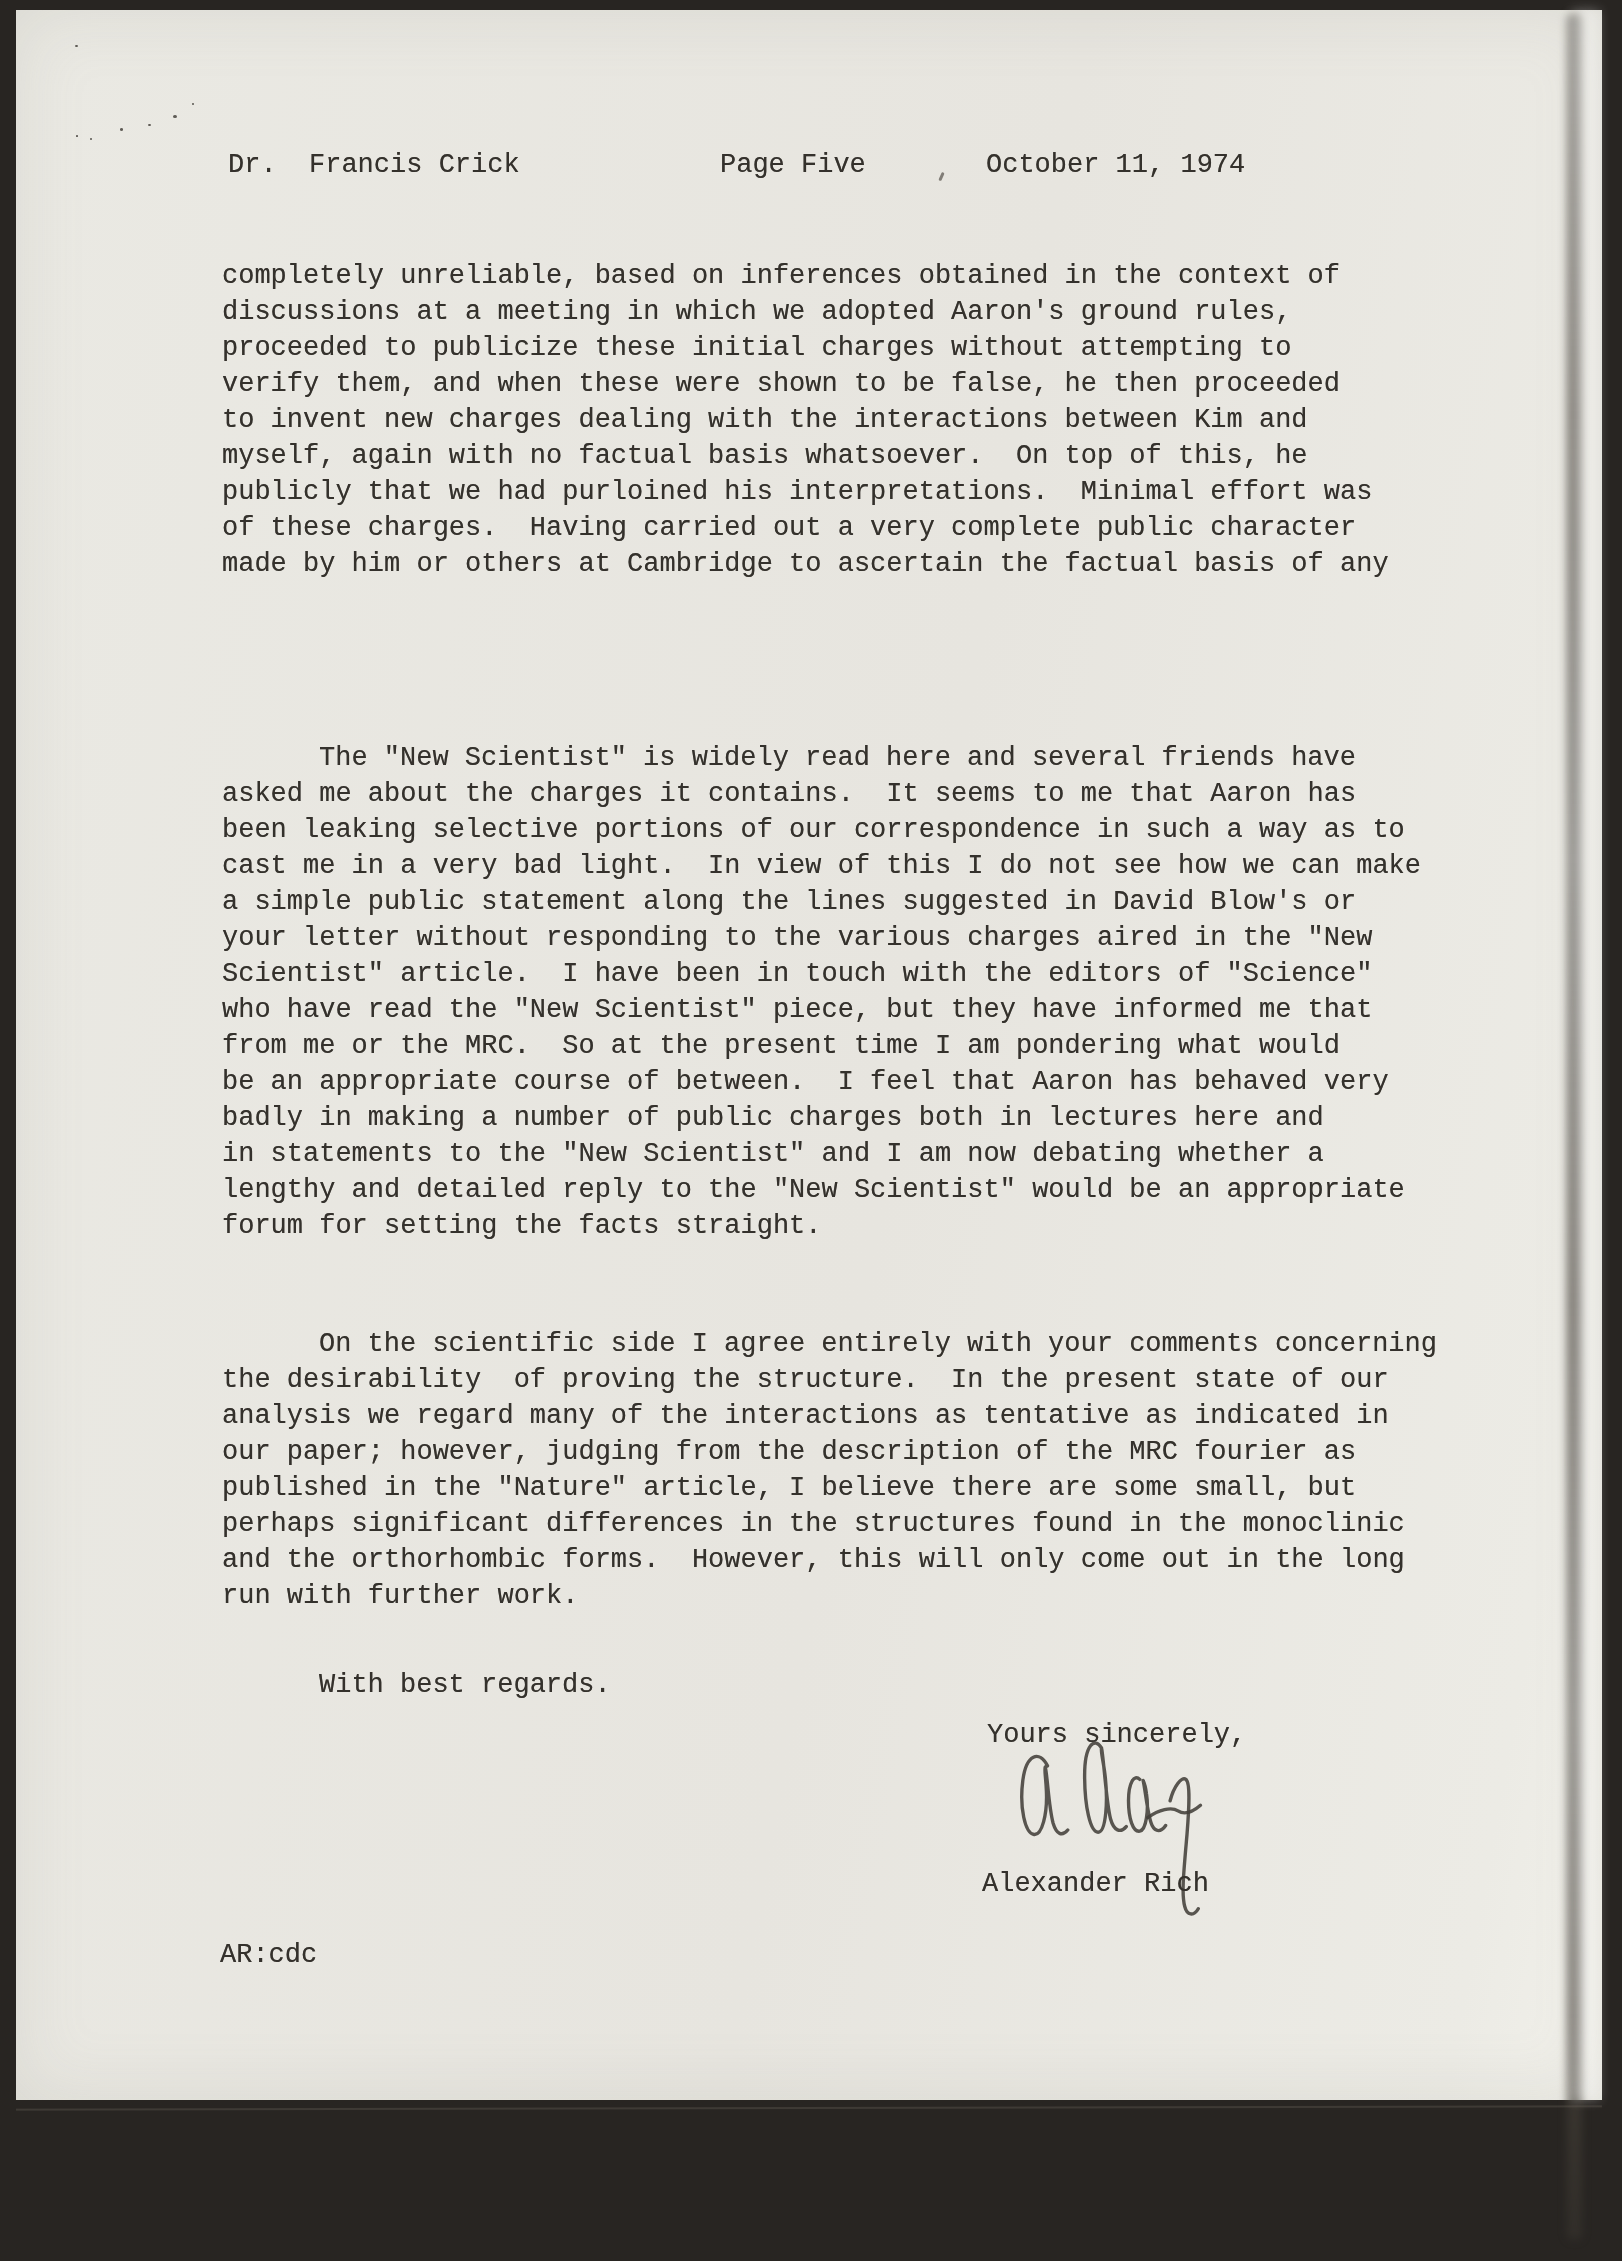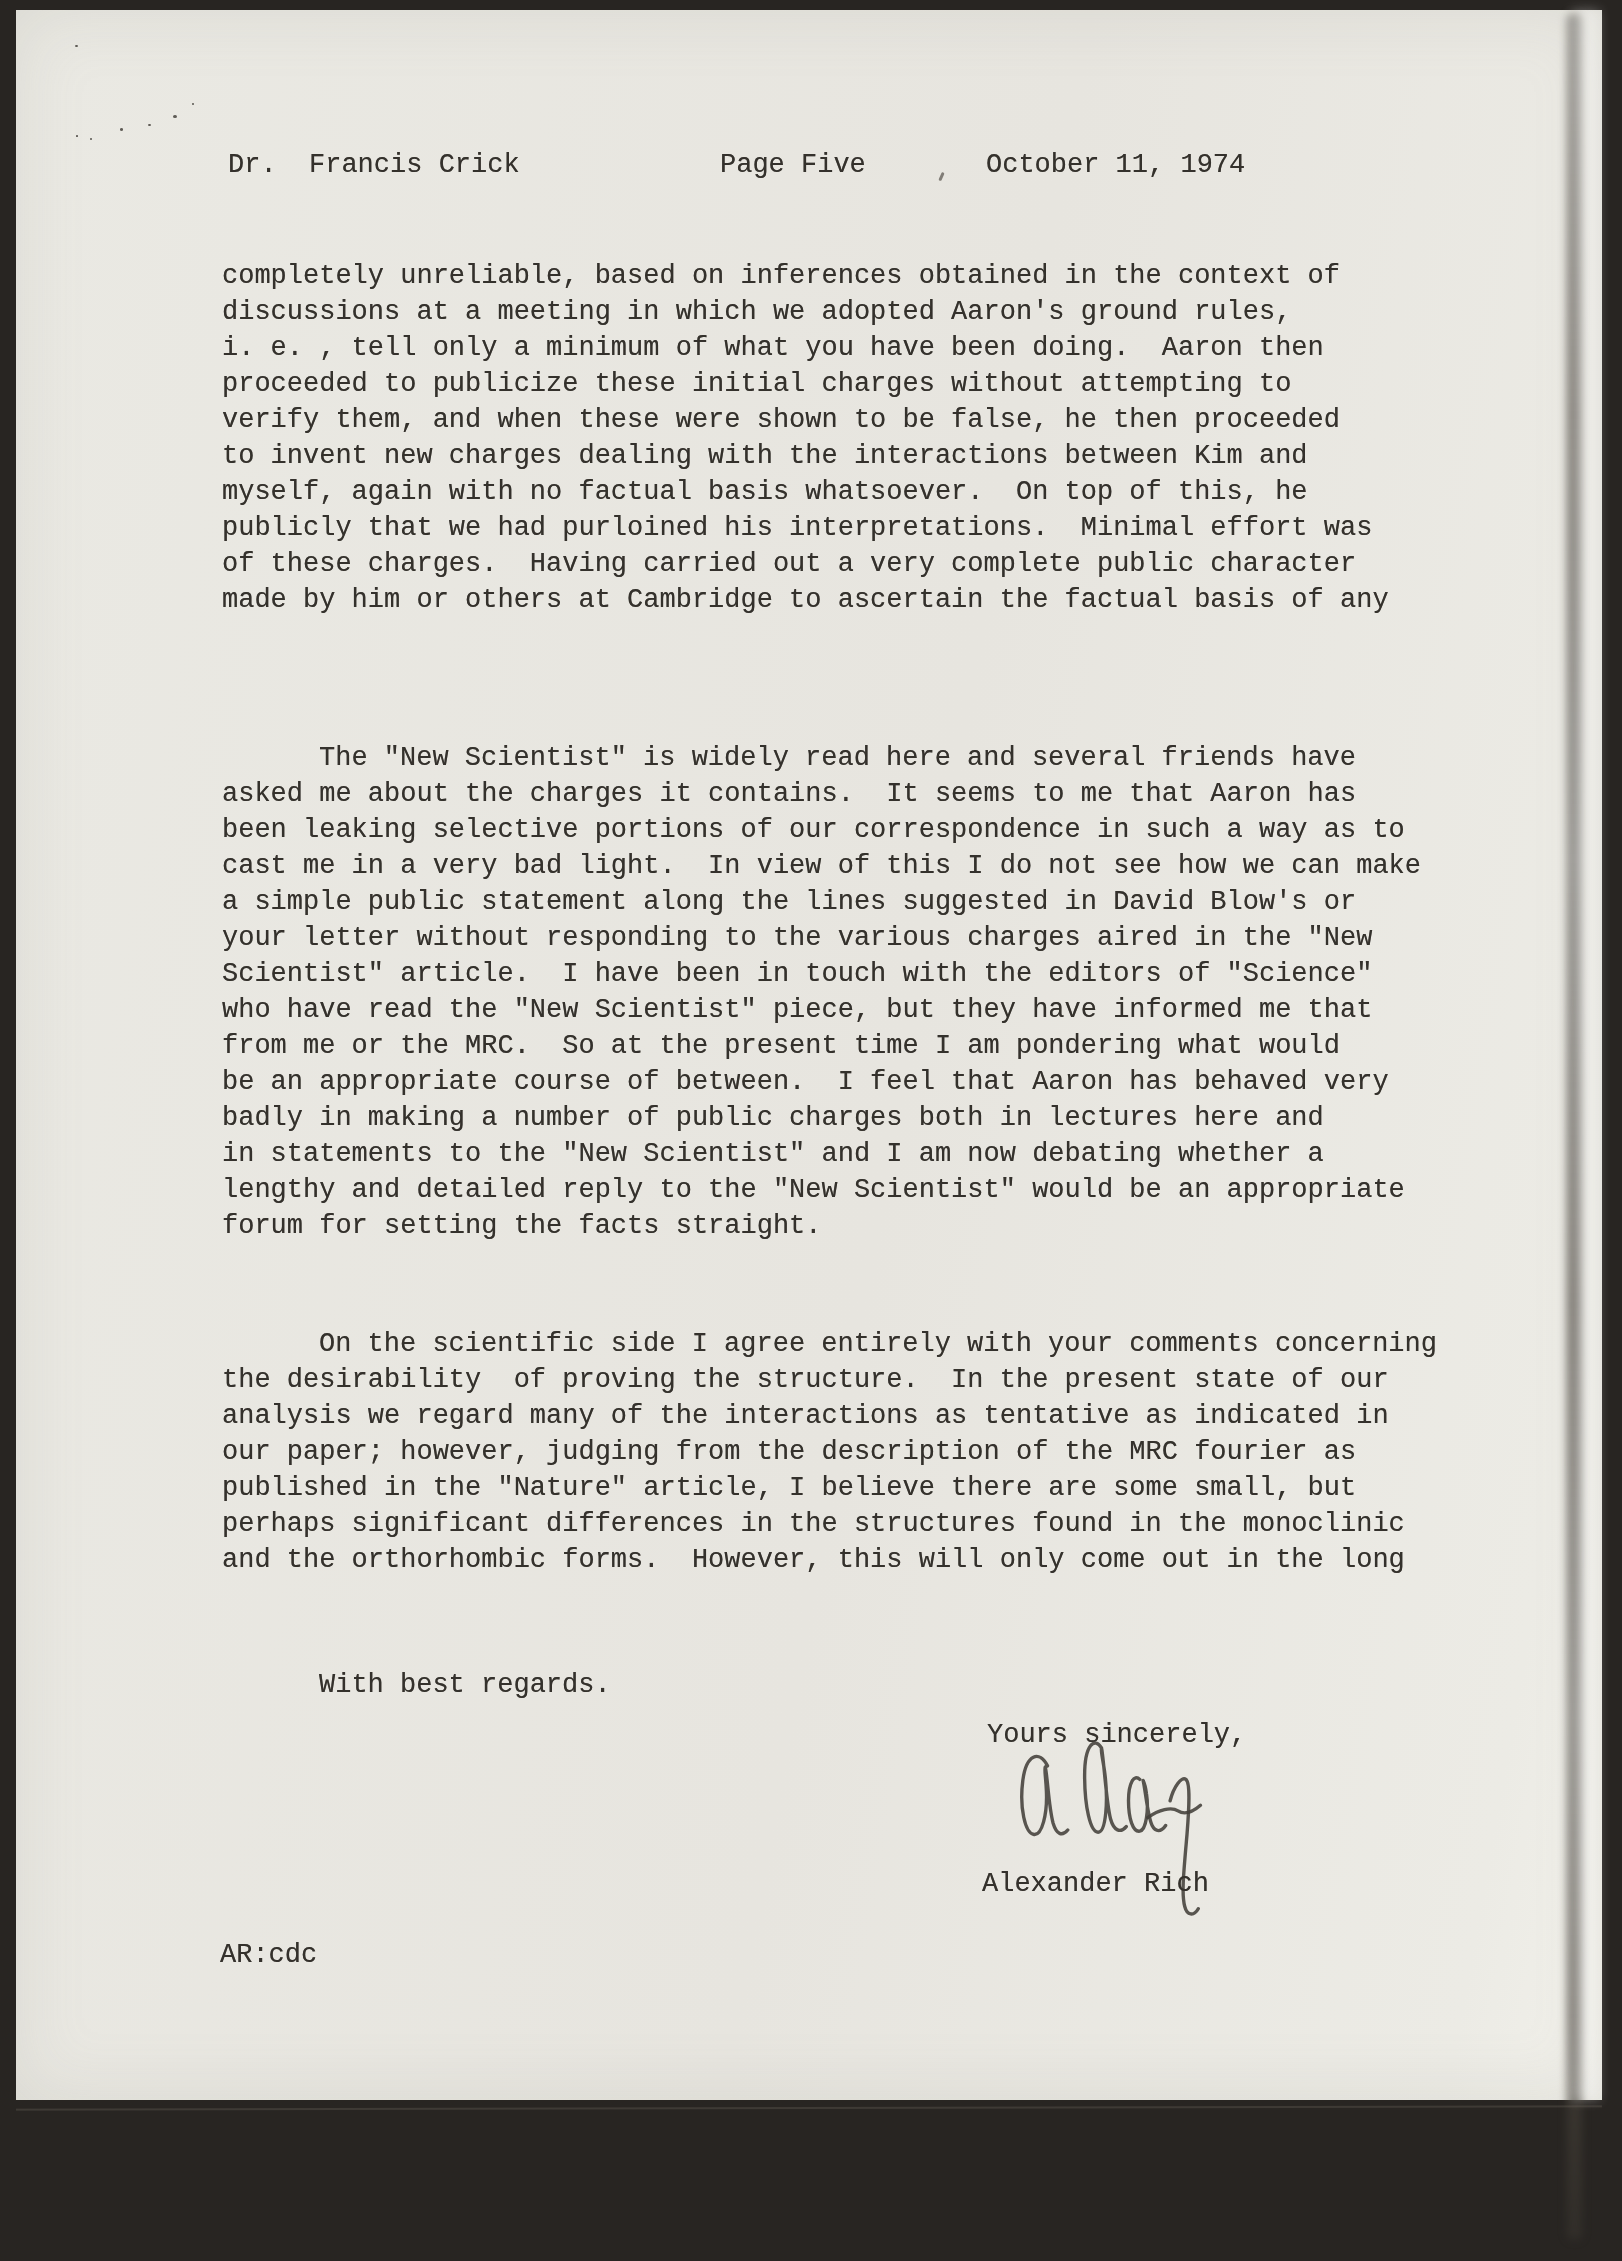--- a/index.html
+++ b/index.html
@@ -78,21 +78,20 @@
 
   <div class="tw header-row" style="left:0; top:137px; width:100%; height:37px;">
     <span style="left:212px;">Dr.  Francis Crick</span>
     <span style="left:704px;">Page Five</span>
     <span style="left:970px;">October 11, 1974</span>
   </div>
 
   <div class="tw" style="left:206px; top:248px; width:1296px;">
     <div class="line">completely unreliable, based on inferences obtained in the context of</div>
     <div class="line">discussions at a meeting in which we adopted Aaron's ground rules,</div>
-    <div class="line">i. e. , tell only a minimum of what you have been doing.  Aaron then</div>
     <div class="line">proceeded to publicize these initial charges without attempting to</div>
     <div class="line">verify them, and when these were shown to be false, he then proceeded</div>
     <div class="line">to invent new charges dealing with the interactions between Kim and</div>
     <div class="line">myself, again with no factual basis whatsoever.  On top of this, he</div>
     <div class="line">publicly that we had purloined his interpretations.  Minimal effort was</div>
     <div class="line">of these charges.  Having carried out a very complete public character</div>
     <div class="line">made by him or others at Cambridge to ascertain the factual basis of any</div>
   </div>
 
   <div class="tw indent-first" style="left:206px; top:730px; width:1296px;">
@@ -113,20 +112,21 @@
   </div>
 
   <div class="tw indent-first" style="left:206px; top:1316px; width:1296px;">
     <div class="line">On the scientific side I agree entirely with your comments concerning</div>
     <div class="line">the desirability  of proving the structure.  In the present state of our</div>
     <div class="line">analysis we regard many of the interactions as tentative as indicated in</div>
     <div class="line">our paper; however, judging from the description of the MRC fourier as</div>
     <div class="line">published in the "Nature" article, I believe there are some small, but</div>
     <div class="line">perhaps significant differences in the structures found in the monoclinic</div>
     <div class="line">and the orthorhombic forms.  However, this will only come out in the long</div>
+    <div class="line">run with further work.</div>
   </div>
 
   <div class="tw line" style="left:303px; top:1657px;">With best regards.</div>
 
   <div class="tw line" style="left:971px; top:1707px;">Yours sincerely,</div>
 
   <div class="signature-wrap">
     <svg viewBox="0 0 400 400">
       <path class="sig-stroke" d="M72 78 C58 50 34 56 28 105 C22 152 32 198 48 200 C62 202 72 164 70 122 C69 98 66 84 68 80 C72 96 74 150 82 180 C88 200 98 204 108 192"></path>
       <path class="sig-stroke" d="M168 46 C156 26 138 40 138 95 C138 150 148 196 162 196 C176 196 180 140 174 92 C171 68 166 50 168 46 C172 64 176 140 184 172 C190 194 202 198 212 186"></path>

